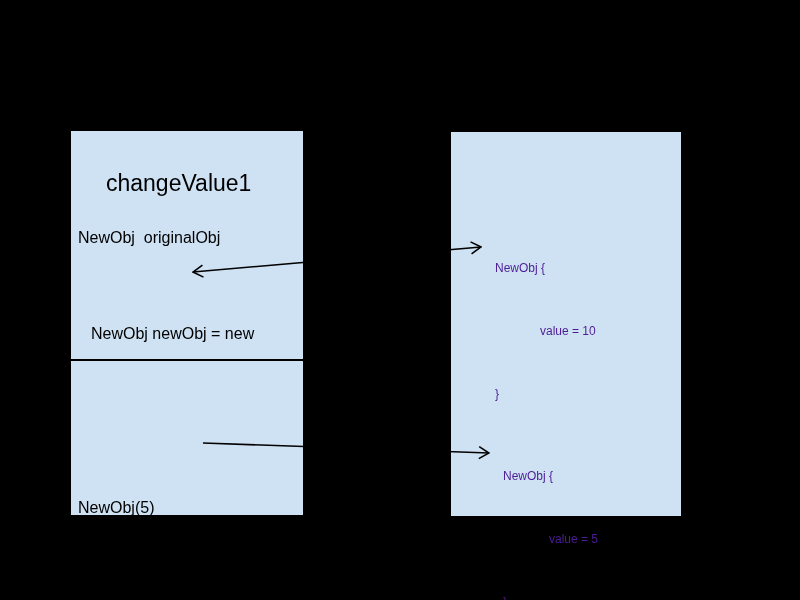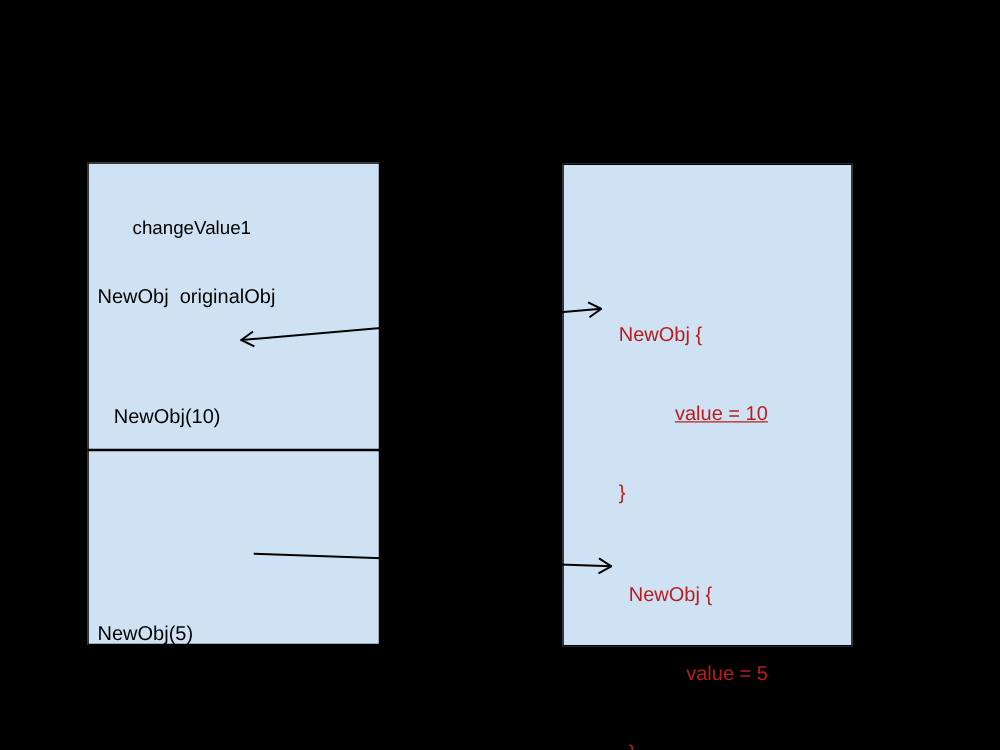--- a/index.html
+++ b/index.html
@@ -16,21 +16,21 @@
     position: absolute;
     background: #cfe2f3;
     border: 1px solid #000000;
     box-sizing: border-box;
   }
   #stack-box { left: 70px;  top: 130px; width: 234px; height: 386px; }
   #heap-box  { left: 450px; top: 131px; width: 232px; height: 386px; }
 
   .frame-title {
     position: absolute;
-    font-size: 15px;
+    font-size: 23px;
     line-height: 24px;
     color: #000000;
     white-space: pre;
   }
   #title-changevalue1 { left: 35px; top: 40px; }
   #title-main        { left: 66px; top: 251px; }
 
   .code {
     position: absolute;
     font-size: 16px;
@@ -42,45 +42,45 @@
   #stack-code1{ left: 20px; top: 150px; }
   #stack-code2{ left: 7px;  top: 324px; }
 
   #frame-divider {
     position: absolute;
     left: -1px; right: -1px; top: 228px;
     height: 0;
     border-top: 2px solid #000000;
   }
 
-  .heap-obj { position: absolute; font-size: 16px; line-height: 21px; color: #b91c1c; white-space: pre; }
+  .heap-obj { position: absolute; font-size: 12px; line-height: 21px; color: #4c1d95; white-space: pre; }
   #heap-obj-10 { left: 44px; top: 84px; }
   #heap-obj-5  { left: 52px; top: 292px; }
-  #heap-obj-10 .field-line { padding-left: 45px; text-decoration: underline; }
+  #heap-obj-10 .field-line { padding-left: 45px; }
   #heap-obj-5  .field-line { padding-left: 46px; }
 
   #arrows-overlay {
     position: absolute; left: 0; top: 0;
     width: 800px; height: 600px;
     pointer-events: none;
   }
 </style>
 </head>
 <body>
 
 <div id="canvas">
 
   <div class="box" id="stack-box">
 
     <div class="frame-title" id="title-changevalue1">changeValue1</div>
 
     <div class="code" id="stack-var">NewObj  originalObj</div>
 
     <div class="code" id="stack-code1">
-      <div>NewObj(10)</div>
+      <div>NewObj newObj = new</div>
     </div>
 
     <div id="frame-divider"></div>
 
 
     <div class="code" id="stack-code2">
       <div>NewObj(5)</div>
     </div>
 
   </div>

